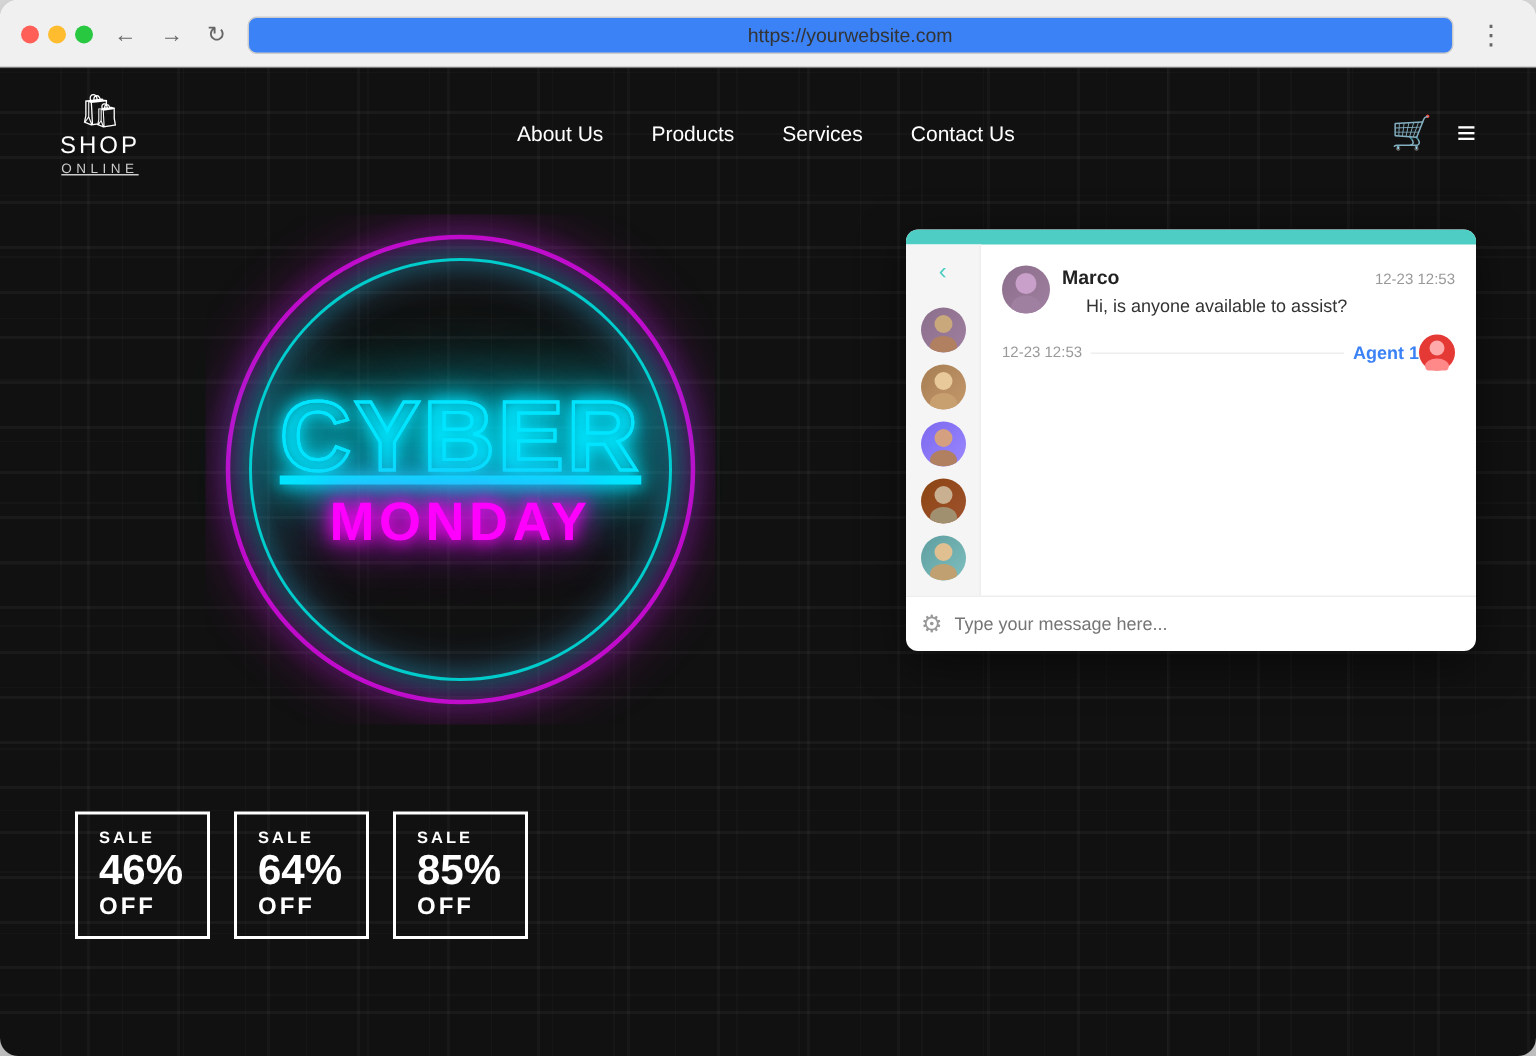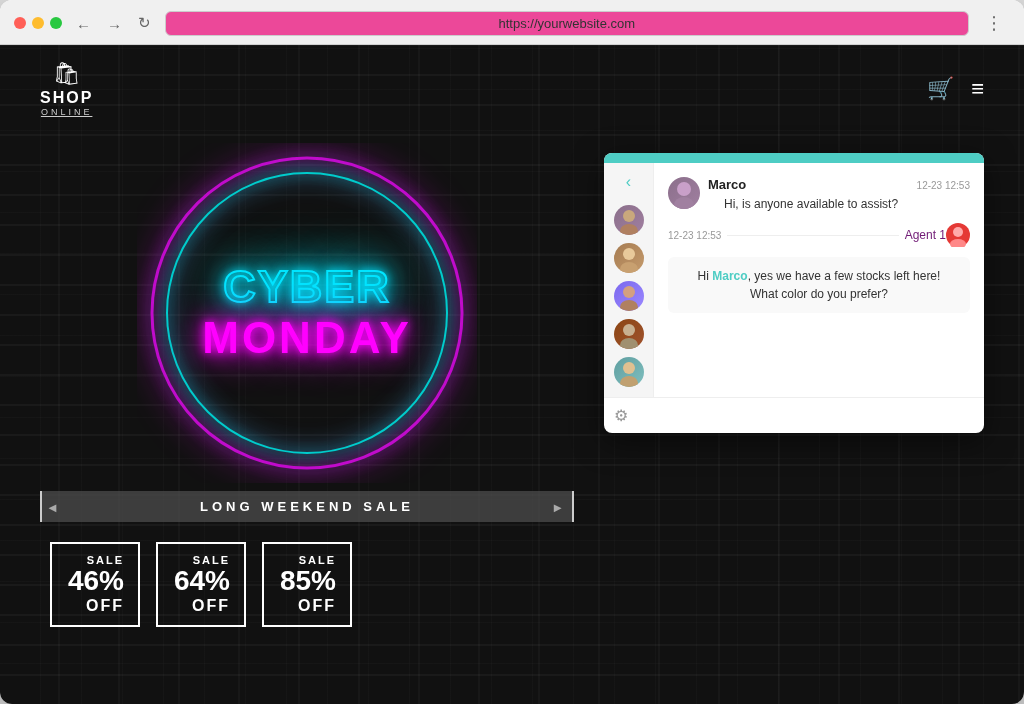--- a/index.html
+++ b/index.html
@@ -53,21 +53,21 @@
     .nav-btn {
       background: none;
       border: none;
       font-size: 15px;
       color: #666;
       cursor: pointer;
       padding: 2px 4px;
     }
     .url-bar {
       flex: 1;
-      background: #ec4899;
+      background: #3b82f6;
       border: 1px solid #ccc;
       border-radius: 6px;
       padding: 4px 24px;
       font-size: 13px;
       color: #333;
       text-align: center;
     }
     .browser-menu-btn {
       font-size: 18px;
       color: #666;
@@ -124,21 +124,21 @@
       flex-direction: column;
       align-items: center;
       color: #fff;
     }
     .logo-icon {
       font-size: 22px;
       margin-bottom: 2px;
     }
     .logo-shop {
       font-size: 16px;
-      font-weight: 700;
+      font-weight: 400;
       letter-spacing: 2px;
       color: #fff;
       text-align: right;
     }
     .logo-online {
       font-size: 9px;
       letter-spacing: 3px;
       color: #ccc;
       text-decoration: underline;
     }
@@ -206,36 +206,37 @@
     .cyber-text-container {
       position: absolute;
       top: 50%;
       left: 50%;
       transform: translate(-50%, -50%);
       text-align: center;
       width: 300px;
     }
 
     .cyber-text {
-      font-size: 45px;
+      font-size: 66px;
       font-weight: 900;
       color: transparent;
       -webkit-text-stroke: 2px #00e5ff;
       text-shadow:
         0 0 10px #00e5ff,
         0 0 20px #00e5ff,
         0 0 40px #00e5ff,
         0 0 60px #00e5ff;
       letter-spacing: 2px;
       line-height: 1;
       display: block;
+      text-decoration: underline;
     }
 
     .monday-text {
-      font-size: 44px;
+      font-size: 36px;
       font-weight: 900;
       color: #ff00ff;
       text-shadow:
         0 0 10px #ff00ff,
         0 0 20px #ff00ff,
         0 0 40px #ff00ff;
       letter-spacing: 3px;
       display: block;
       margin-top: 4px;
     }
@@ -269,22 +270,23 @@
       display: flex;
       gap: 16px;
       margin-top: 20px;
       justify-content: flex-start;
       padding-left: 10px;
     }
     .sale-box {
       border: 2px solid #fff;
       color: #fff;
       padding: 10px 14px;
-      text-align: right;
+      text-align: left;
       min-width: 90px;
+      margin-top: 38px;
     }
     .sale-box .sale-label {
       font-size: 11px;
       font-weight: 700;
       letter-spacing: 2px;
       display: block;
     }
     .sale-box .sale-percent {
       font-size: 28px;
       font-weight: 900;
@@ -417,22 +419,22 @@
     }
 
     .chat-msg-agent {
       background: #f9f9f9;
       border-radius: 6px;
       padding: 10px 12px;
       text-align: center;
     }
     .agent-label {
       font-size: 12px;
-      font-weight: 400;
-      color: #701a75;
+      font-weight: 700;
+      color: #3b82f6;
     }
     .agent-avatar {
       width: 24px;
       height: 24px;
       border-radius: 50%;
       background: #e53935;
       display: flex;
       align-items: center;
       justify-content: center;
       font-size: 10px;
@@ -500,20 +502,26 @@
 
   <div class="website-content">
 
     <nav class="site-nav">
       <div class="site-logo">
         <span class="logo-icon">🛍</span>
         <span class="logo-shop">SHOP</span>
         <span class="logo-online">ONLINE</span>
       </div>
 
+      <div class="nav-links">
+        <a class="nav-link">About Us</a>
+        <a class="nav-link">Products</a>
+        <a class="nav-link">Services</a>
+        <a class="nav-link">Contact Us</a>
+      </div>
 
       <div class="nav-icons">
         <button class="nav-icon-btn">🛒</button>
         <button class="nav-icon-btn">≡</button>
       </div>
     </nav>
 
     <div class="hero-section">
 
       <div class="hero-left">
@@ -526,21 +534,20 @@
 
             <circle cx="170" cy="170" r="140" fill="none" stroke="#00cccc" stroke-width="2" style="filter: drop-shadow(0 0 6px #00cccc) drop-shadow(0 0 12px #00cccc)"></circle>
           </svg>
 
           <div class="cyber-text-container">
             <span class="cyber-text">CYBER</span>
             <span class="monday-text">MONDAY</span>
           </div>
         </div>
 
-        <div class="long-weekend-banner">LONG WEEKEND SALE</div>
 
         <div class="sale-boxes">
           <div class="sale-box">
             <span class="sale-label">SALE</span>
             <span class="sale-percent">46%</span>
             <span class="sale-off">OFF</span>
           </div>
           <div class="sale-box">
             <span class="sale-label">SALE</span>
             <span class="sale-percent">64%</span>
@@ -618,30 +625,25 @@
               <div class="chat-divider-line"></div>
               <span class="agent-label">Agent 1</span>
               <div class="agent-avatar">
                 <svg width="24" height="24" viewBox="0 0 24 24">
                   <circle cx="12" cy="9" r="5" fill="#ffaaaa"></circle>
                   <ellipse cx="12" cy="21" rx="8" ry="5" fill="#ff8888"></ellipse>
                 </svg>
               </div>
             </div>
 
-            <div class="chat-msg-agent">
-              <div class="agent-msg-text">
-                <span>Hi </span><span class="highlight">Marco</span><span>, yes we have a few stocks left here!</span><br>
-                <span>What color do you prefer?</span>
-              </div>
-            </div>
 
           </div>
         </div>
 
         <div class="chat-input-area">
           <button class="chat-settings-btn">⚙</button>
+          <input class="chat-input" type="text" placeholder="Type your message here..." style="">
         </div>
       </div>
 
     </div>
   </div>
 </div>
 
 </body></html>

